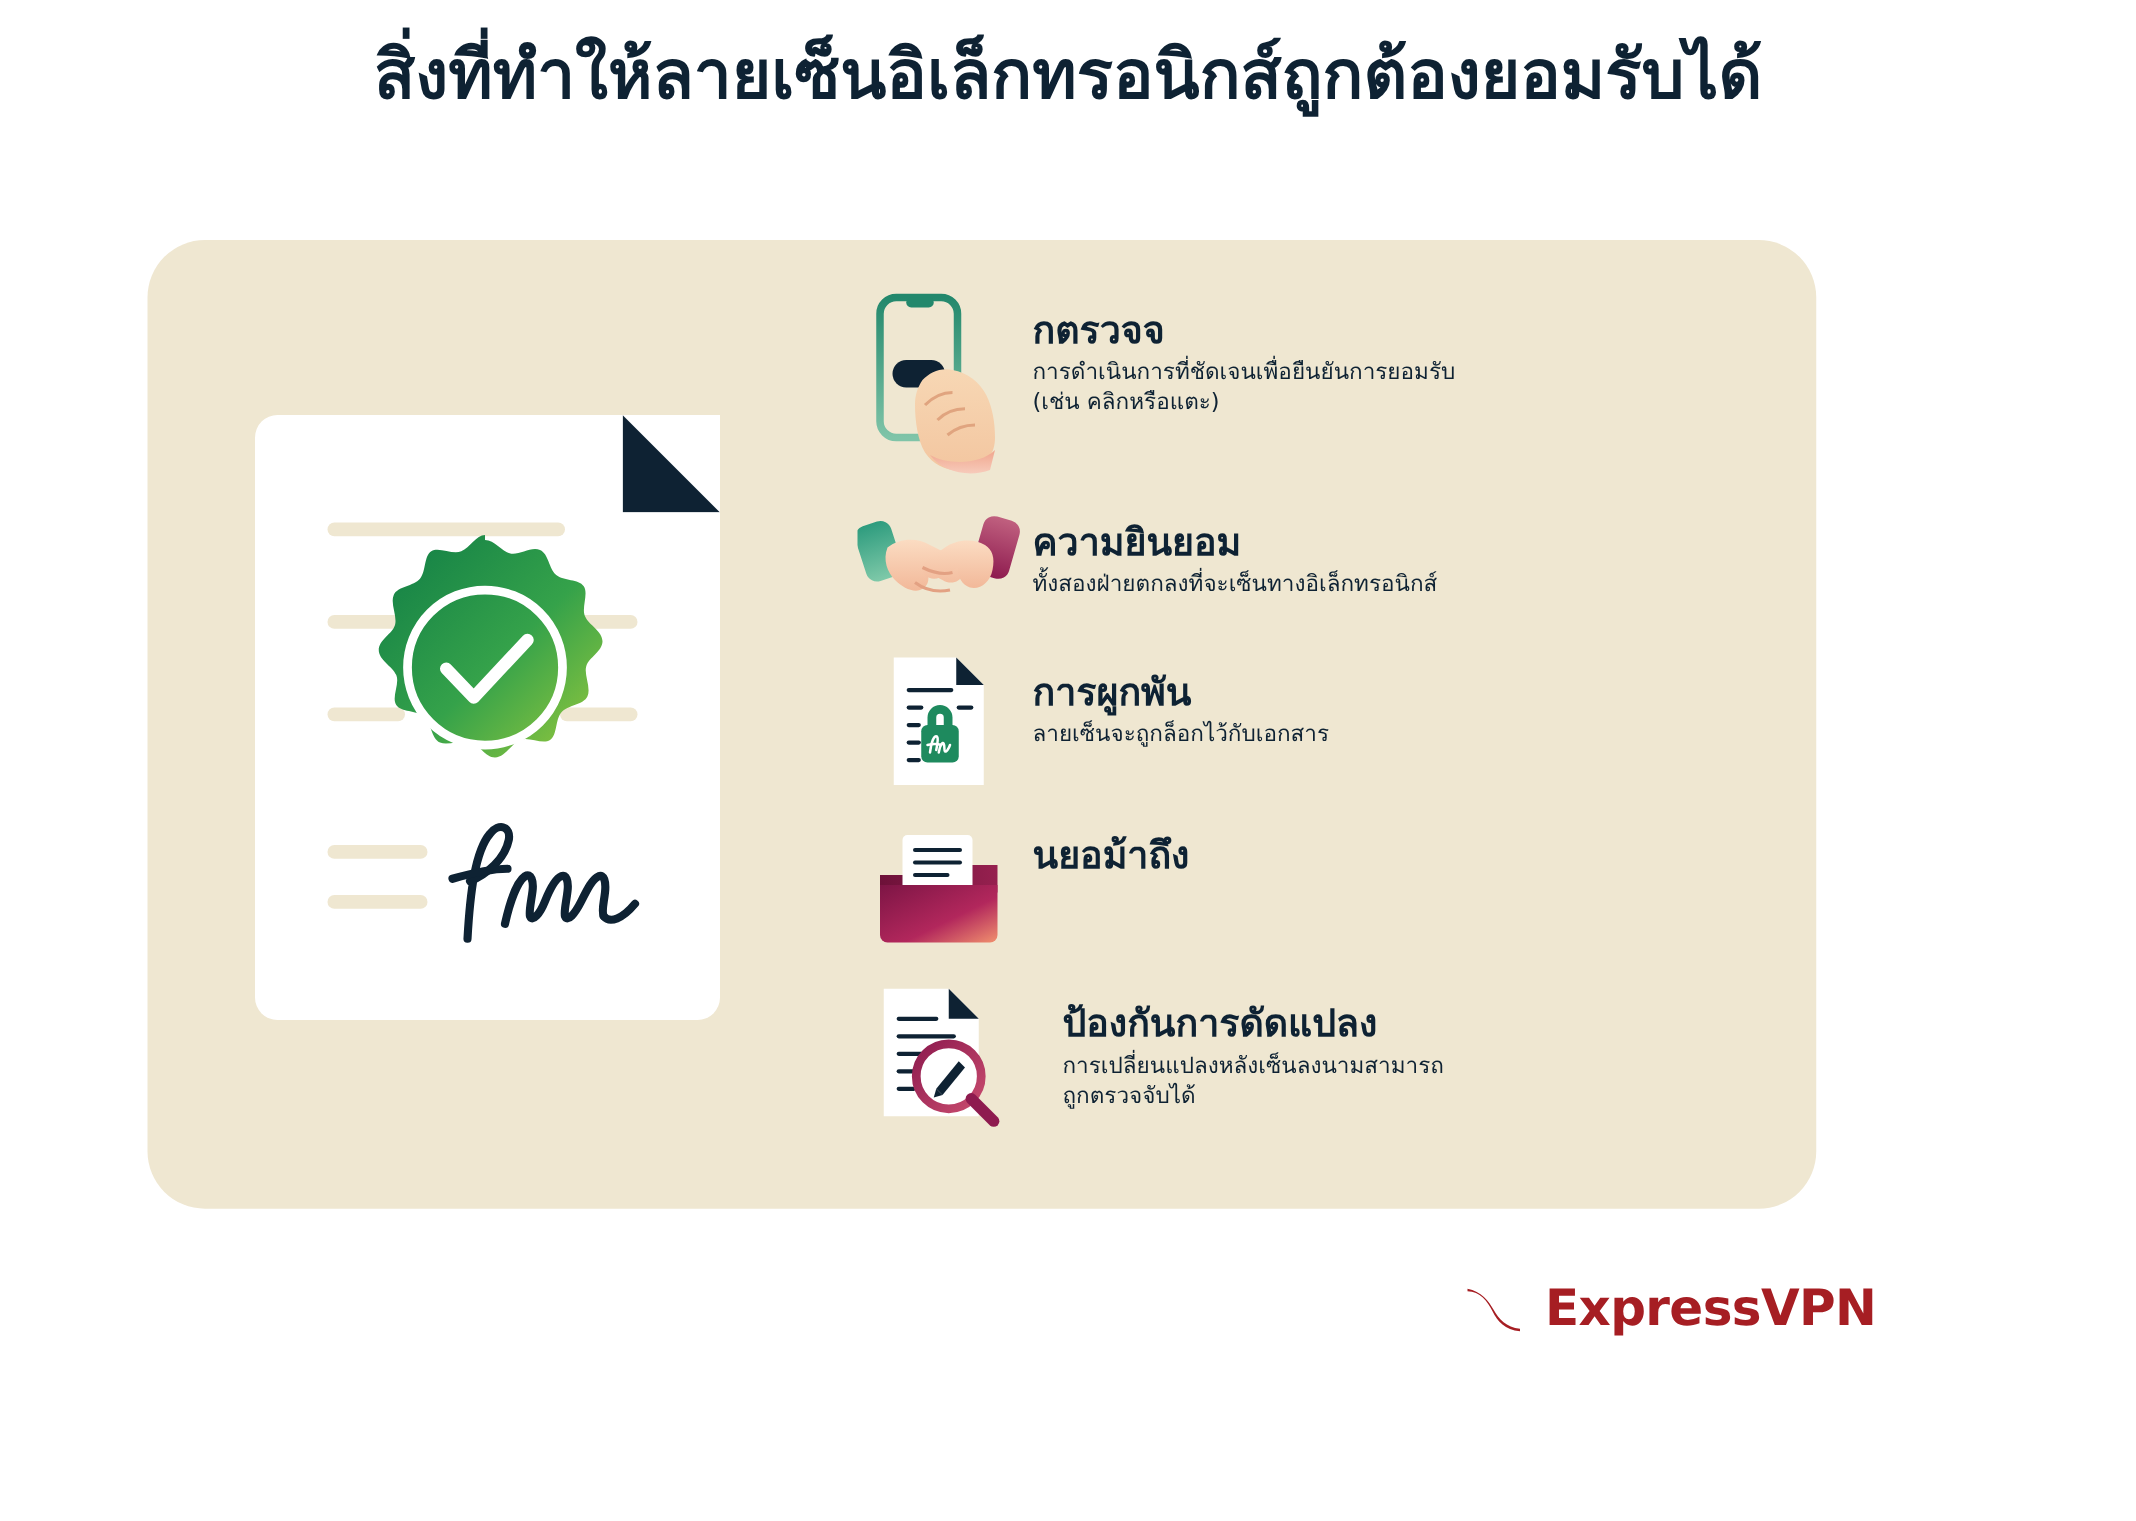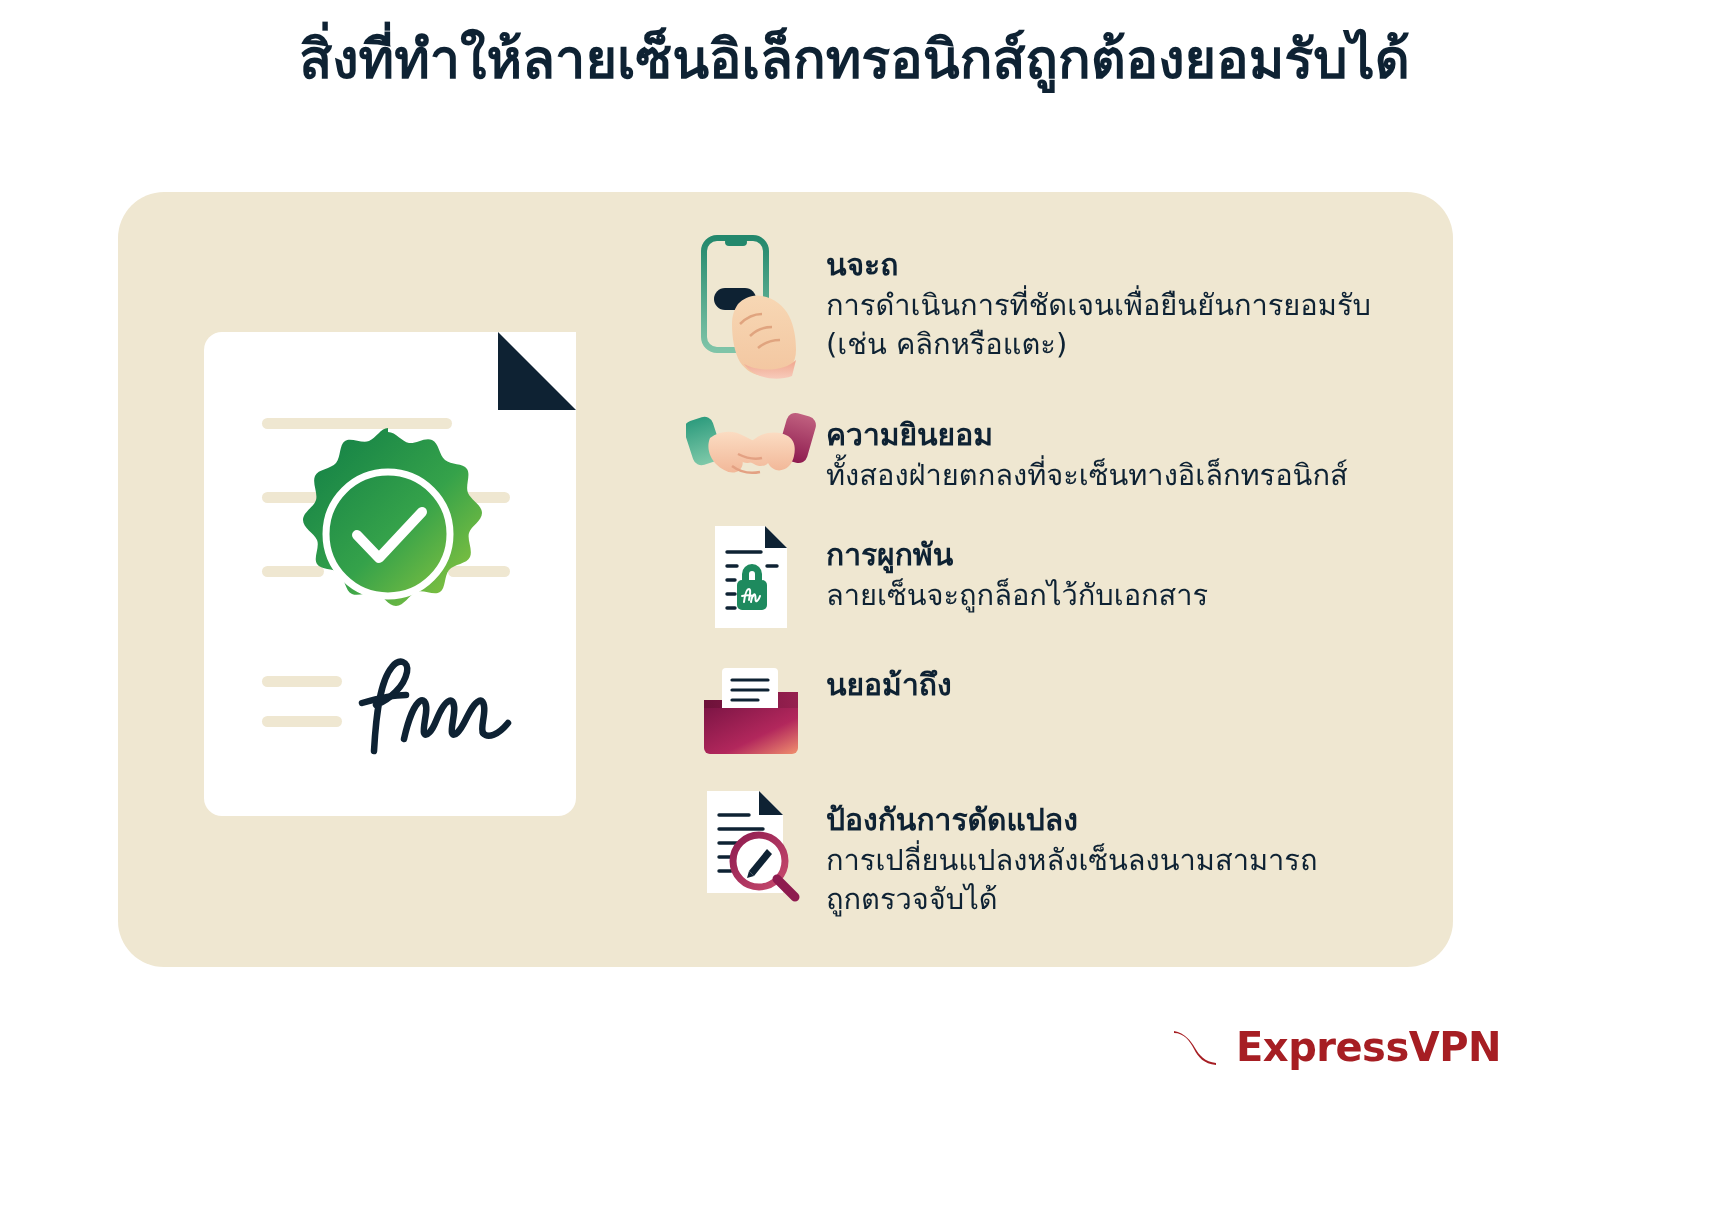--- a/index.html
+++ b/index.html
@@ -70,29 +70,29 @@
   .row-icon {
     width:150px; flex:0 0 150px;
     display:flex; align-items:flex-start; justify-content:center;
   }
   .row-text { padding-top:14px; }
   .row-title {
     font-size:30px; font-weight:700; color:#0e2233;
     line-height:1.28; margin-bottom:2px; white-space:nowrap;
   }
   .row-desc {
-    font-size:29px; font-weight:400; color:#0e2233;
+    font-size:18px; font-weight:400; color:#0e2233;
     line-height:1.32; white-space:pre-line;
   }
 
   #row0 { height:170px; }
   #row1 { height:120px; }
   #row2 { height:130px; }
   #row3 { height:135px; }
-  #row4 { height:140px; }
+  #row4 { height:140px;gap:24px; }
 
   
   #logo {
     position:absolute; left:1168px; top:1020px;
     display:flex; align-items:center; gap:14px;
   }
   #logo-text {
     font-size:40px; font-weight:700; color:#a61e23;
     letter-spacing:-0.5px;
     text-align:right;
@@ -161,21 +161,21 @@
         <rect x="33" y="6" width="22" height="8" rx="4" fill="#23886c"></rect>
         <rect x="22" y="56" width="42" height="22" rx="11" fill="#0e2233"></rect>
         <path d="M46 72 C52 66 60 62 70 64 C82 66 92 74 97 84 C102 94 104 106 104 118 C104 130 98 140 86 143 C70 147 56 142 48 130 C42 120 40 104 40 92 C40 84 42 78 46 72 Z" fill="url(#gSkin1)"></path>
         <path d="M48 92 C54 86 62 82 70 82" fill="none" stroke="#e0a47f" stroke-width="2.5"></path>
         <path d="M58 104 C64 98 72 95 80 95" fill="none" stroke="#e0a47f" stroke-width="2.5"></path>
         <path d="M66 116 C72 111 80 108 88 108" fill="none" stroke="#e0a47f" stroke-width="2.5"></path>
         <path d="M52 132 C62 146 84 150 100 144 L104 128 C92 140 66 140 52 132 Z" fill="url(#gCuff)"></path>
       </svg>
     </div>
     <div class="row-text">
-      <div class="row-title">นจะถ</div>
+      <div class="row-title">กตรวจจ</div>
       <div class="row-desc">การดำเนินการที่ชัดเจนเพื่อยืนยันการยอมรับ
 (เช่น คลิกหรือแตะ)</div>
     </div>
   </div>
 
   <div class="row" id="row1">
     <div class="row-icon">
       <svg width="130" height="96" viewBox="0 0 130 96">
         <defs>
           <linearGradient id="gSleeveL" x1="0" y1="0" x2="0" y2="1">

